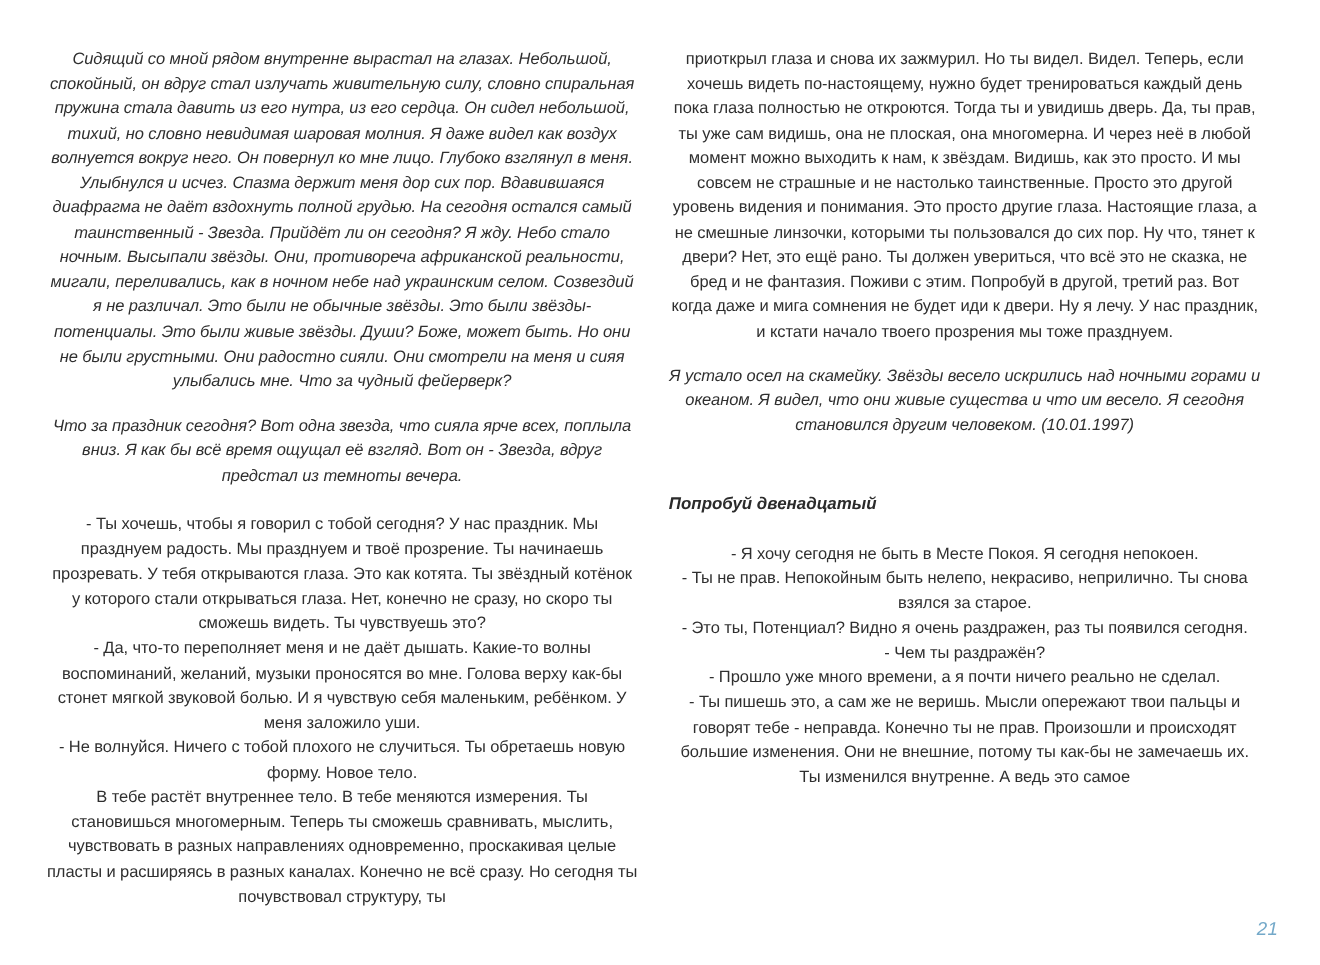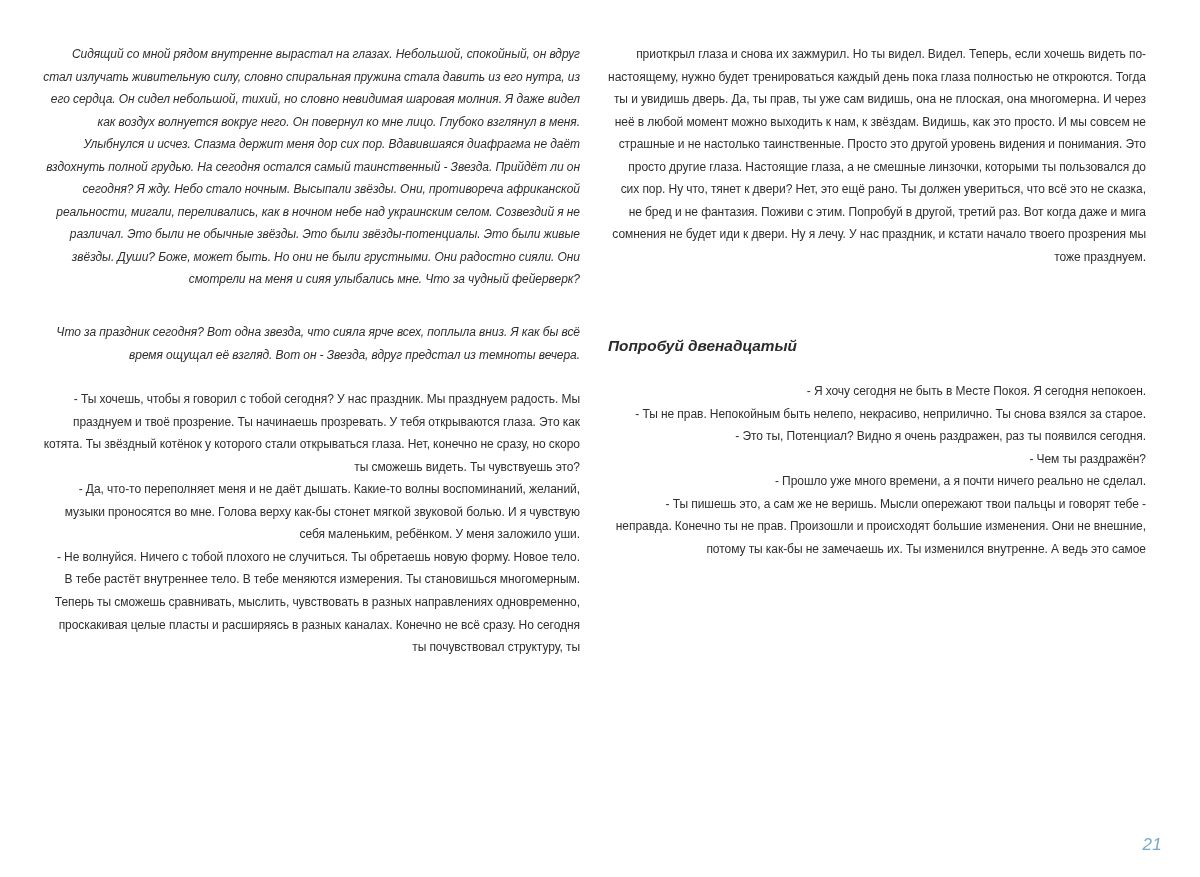--- a/index.html
+++ b/index.html
@@ -31,35 +31,35 @@
     display: flex;
     gap: 28px;
   }
 
   .column {
     width: 538px;
     flex: 0 0 538px;
   }
 
   .block {
-    font-size: 12px;
+    font-size: 15px;
     line-height: 22.55px;
     letter-spacing: -0.05px;
     margin: 0;
-    text-align: right;
+    text-align: center;
     white-space: pre-wrap;
     word-spacing: -0.1px;
   }
 
   .block.italic {
     font-style: italic;
   }
 
   .block + .block {
-    margin-top: 30px;
+    margin-top: 18px;
   }
 
   .heading {
     font-size: 15.4px;
     line-height: 22.55px;
     font-weight: bold;
     font-style: italic;
     margin: 0;
     color: #2b2b2b;
   }
@@ -94,20 +94,21 @@
       <div class="spacer-lg"></div>
       <p class="block">- Ты хочешь, чтобы я говорил с тобой сегодня? У нас праздник. Мы празднуем радость. Мы празднуем и твоё прозрение. Ты начинаешь прозревать. У тебя открываются глаза. Это как котята. Ты звёздный котёнок у которого стали открываться глаза. Нет, конечно не сразу, но скоро ты сможешь видеть. Ты чувствуешь это?
 - Да, что-то переполняет меня и не даёт дышать. Какие-то волны воспоминаний, желаний, музыки проносятся во мне. Голова верху как-бы стонет мягкой звуковой болью. И я чувствую себя маленьким, ребёнком. У меня заложило уши.
 - Не волнуйся. Ничего с тобой плохого не случиться. Ты обретаешь новую форму. Новое тело.
 В тебе растёт внутреннее тело. В тебе меняются измерения. Ты становишься многомерным. Теперь ты сможешь сравнивать, мыслить, чувствовать в разных направлениях одновременно, проскакивая целые пласты и расширяясь в разных каналах. Конечно не всё сразу. Но сегодня ты почувствовал структуру, ты</p>
     </div>
 
     <div class="column">
       <p class="block">приоткрыл глаза и снова их зажмурил. Но ты видел. Видел. Теперь, если хочешь видеть по-настоящему, нужно будет тренироваться каждый день пока глаза полностью не откроются. Тогда ты и увидишь дверь. Да, ты прав, ты уже сам видишь, она не плоская, она многомерна. И через неё в любой момент можно выходить к нам, к звёздам. Видишь, как это просто. И мы совсем не страшные и не настолько таинственные. Просто это другой уровень видения и понимания. Это просто другие глаза. Настоящие глаза, а не смешные линзочки, которыми ты пользовался до сих пор. Ну что, тянет к двери? Нет, это ещё рано. Ты должен увериться, что всё это не сказка, не бред и не фантазия. Поживи с этим. Попробуй в другой, третий раз. Вот когда даже и мига сомнения не будет иди к двери. Ну я лечу. У нас праздник, и кстати начало твоего прозрения мы тоже празднуем.</p>
       <div class="rc-gap-1"></div>
+      <p class="block italic">Я устало осел на скамейку. Звёзды весело искрились над ночными горами и океаном. Я видел, что они живые существа и что им весело. Я сегодня становился другим человеком. (10.01.1997)</p>
       <div class="rc-gap-2"></div>
       <h2 class="heading">Попробуй двенадцатый</h2>
       <div class="rc-gap-3"></div>
       <p class="block">- Я хочу сегодня не быть в Месте Покоя. Я сегодня непокоен.
 - Ты не прав. Непокойным быть нелепо, некрасиво, неприлично. Ты снова взялся за старое.
 - Это ты, Потенциал? Видно я очень раздражен, раз ты появился сегодня.
 - Чем ты раздражён?
 - Прошло уже много времени, а я почти ничего реально не сделал.
 - Ты пишешь это, а сам же не веришь. Мысли опережают твои пальцы и говорят тебе - неправда. Конечно ты не прав. Произошли и происходят большие изменения. Они не внешние, потому ты как-бы не замечаешь их. Ты изменился внутренне. А ведь это самое</p>
     </div>

